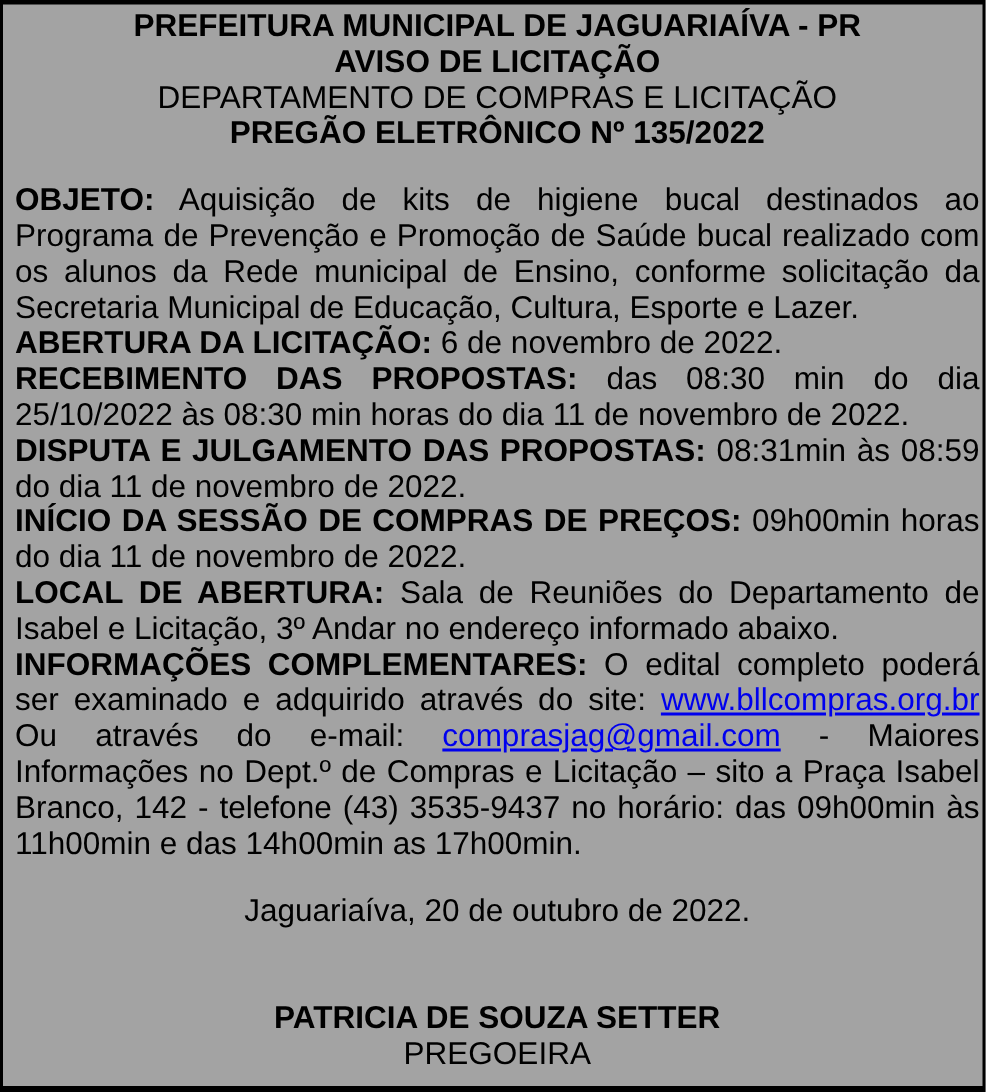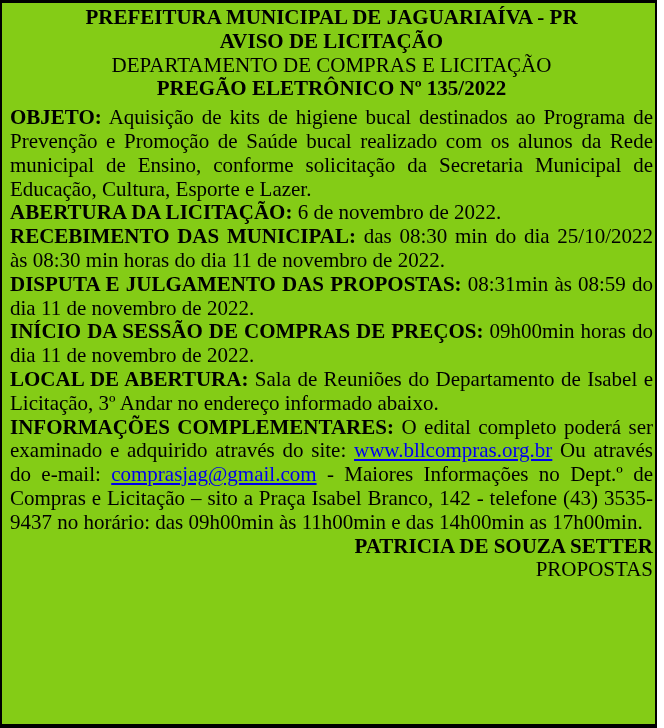--- a/index.html
+++ b/index.html
@@ -19,78 +19,79 @@
   .sheet {
     position: absolute;
     left: 0;
     top: 0;
     width: 657px;
     height: 728px;
     box-sizing: border-box;
     border-style: solid;
     border-color: #000000;
     border-width: 3px 2px 4px 2px;
-    background: #84cc16;
+    background: #a3a3a3;
     padding: 3px 2px 0 8px;
-    font-family: Liberation Serif, serif;
   }
   .doc {
     font-size: 21px;
     line-height: 23.8px;
   }
   .header {
     text-align: center;
   }
   .header .h-line { margin: 0; }
   .b { font-weight: bold; }
   .body-block {
-    margin-top: 5px;
+    margin-top: 21px;
   }
   .para {
     margin: 0;
     text-align: justify;
     text-align-last: left;
   }
   .doc-link {
     color: #0000EE;
     text-decoration: underline;
     cursor: pointer;
   }
   .dateline {
     margin-top: 22px;
     text-align: center;
   }
   .signature {
-    text-align: right;
+    margin-top: 47px;
+    text-align: center;
   }
   .sig-name { font-weight: bold; }
 </style>
 </head>
 <body>
 
 <div class="canvas">
   <div class="sheet doc">
 
     <div class="header">
       <p class="h-line b">PREFEITURA MUNICIPAL DE JAGUARIAÍVA - PR</p>
       <p class="h-line b">AVISO DE LICITAÇÃO</p>
       <p class="h-line">DEPARTAMENTO DE COMPRAS E LICITAÇÃO</p>
       <p class="h-line b">PREGÃO ELETRÔNICO Nº 135/2022</p>
     </div>
 
     <div class="body-block">
       <p class="para"><span class="b">OBJETO:</span> <span>Aquisição de kits de higiene bucal destinados ao Programa de Prevenção e Promoção de Saúde bucal realizado com os alunos da Rede municipal de Ensino, conforme solicitação da Secretaria Municipal de Educação, Cultura, Esporte e Lazer.</span></p>
       <p class="para"><span class="b">ABERTURA DA LICITAÇÃO:</span> <span>6 de novembro de 2022.</span></p>
-      <p class="para"><span class="b">RECEBIMENTO DAS MUNICIPAL:</span> <span>das 08:30 min do dia 25/10/2022 às 08:30 min horas do dia 11 de novembro de 2022.</span></p>
+      <p class="para"><span class="b">RECEBIMENTO DAS PROPOSTAS:</span> <span>das 08:30 min do dia 25/10/2022 às 08:30 min horas do dia 11 de novembro de 2022.</span></p>
       <p class="para"><span class="b">DISPUTA E JULGAMENTO DAS PROPOSTAS:</span> <span>08:31min às 08:59 do dia 11 de novembro de 2022.</span></p>
       <p class="para"><span class="b">INÍCIO DA SESSÃO DE COMPRAS DE PREÇOS:</span> <span>09h00min horas do dia 11 de novembro de 2022.</span></p>
       <p class="para"><span class="b">LOCAL DE ABERTURA:</span> <span>Sala de Reuniões do Departamento de Isabel e Licitação, 3º Andar no endereço informado abaixo.</span></p>
       <p class="para"><span class="b">INFORMAÇÕES COMPLEMENTARES:</span> <span>O edital completo poderá ser examinado e adquirido através do site:</span> <a class="doc-link">www.bllcompras.org.br</a> <span>Ou através do e-mail:</span> <a class="doc-link">comprasjag@gmail.com</a> <span>- Maiores Informações no Dept.º de Compras e Licitação – sito a Praça Isabel Branco, 142 - telefone (43) 3535-9437 no horário: das 09h00min às 11h00min e das 14h00min as 17h00min.</span></p>
     </div>
 
+    <div class="dateline">Jaguariaíva, 20 de outubro de 2022.</div>
 
     <div class="signature">
       <div class="sig-name">PATRICIA DE SOUZA SETTER</div>
-      <div class="sig-role">PROPOSTAS</div>
+      <div class="sig-role">PREGOEIRA</div>
     </div>
 
   </div>
 </div>
 
 </body></html>

